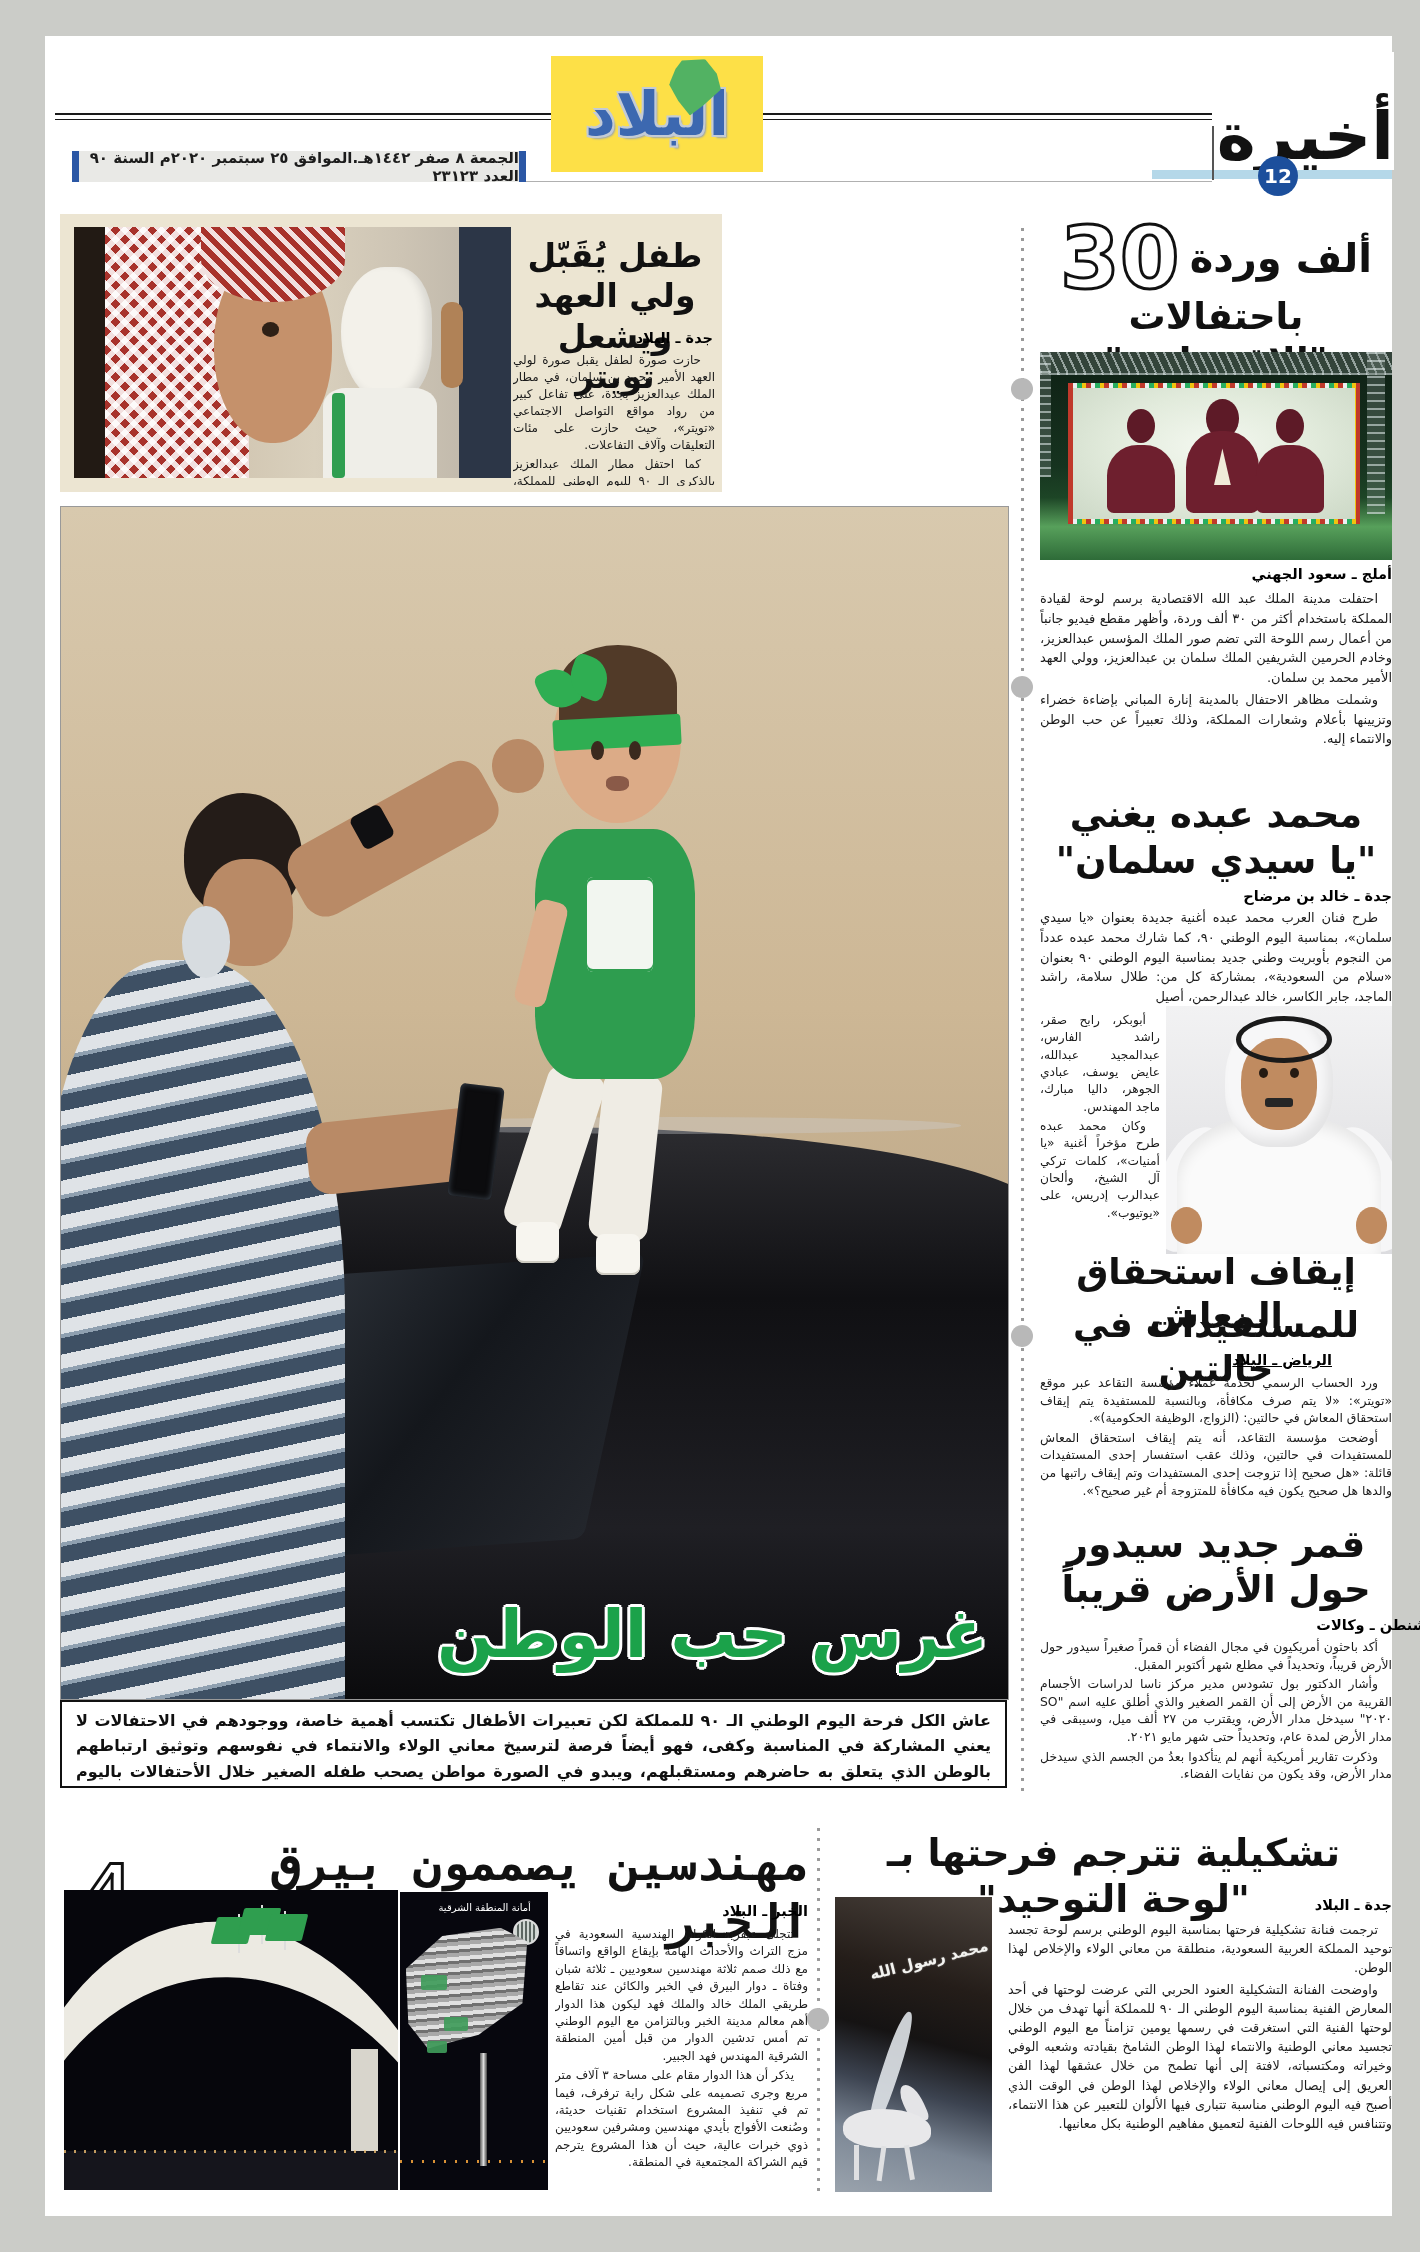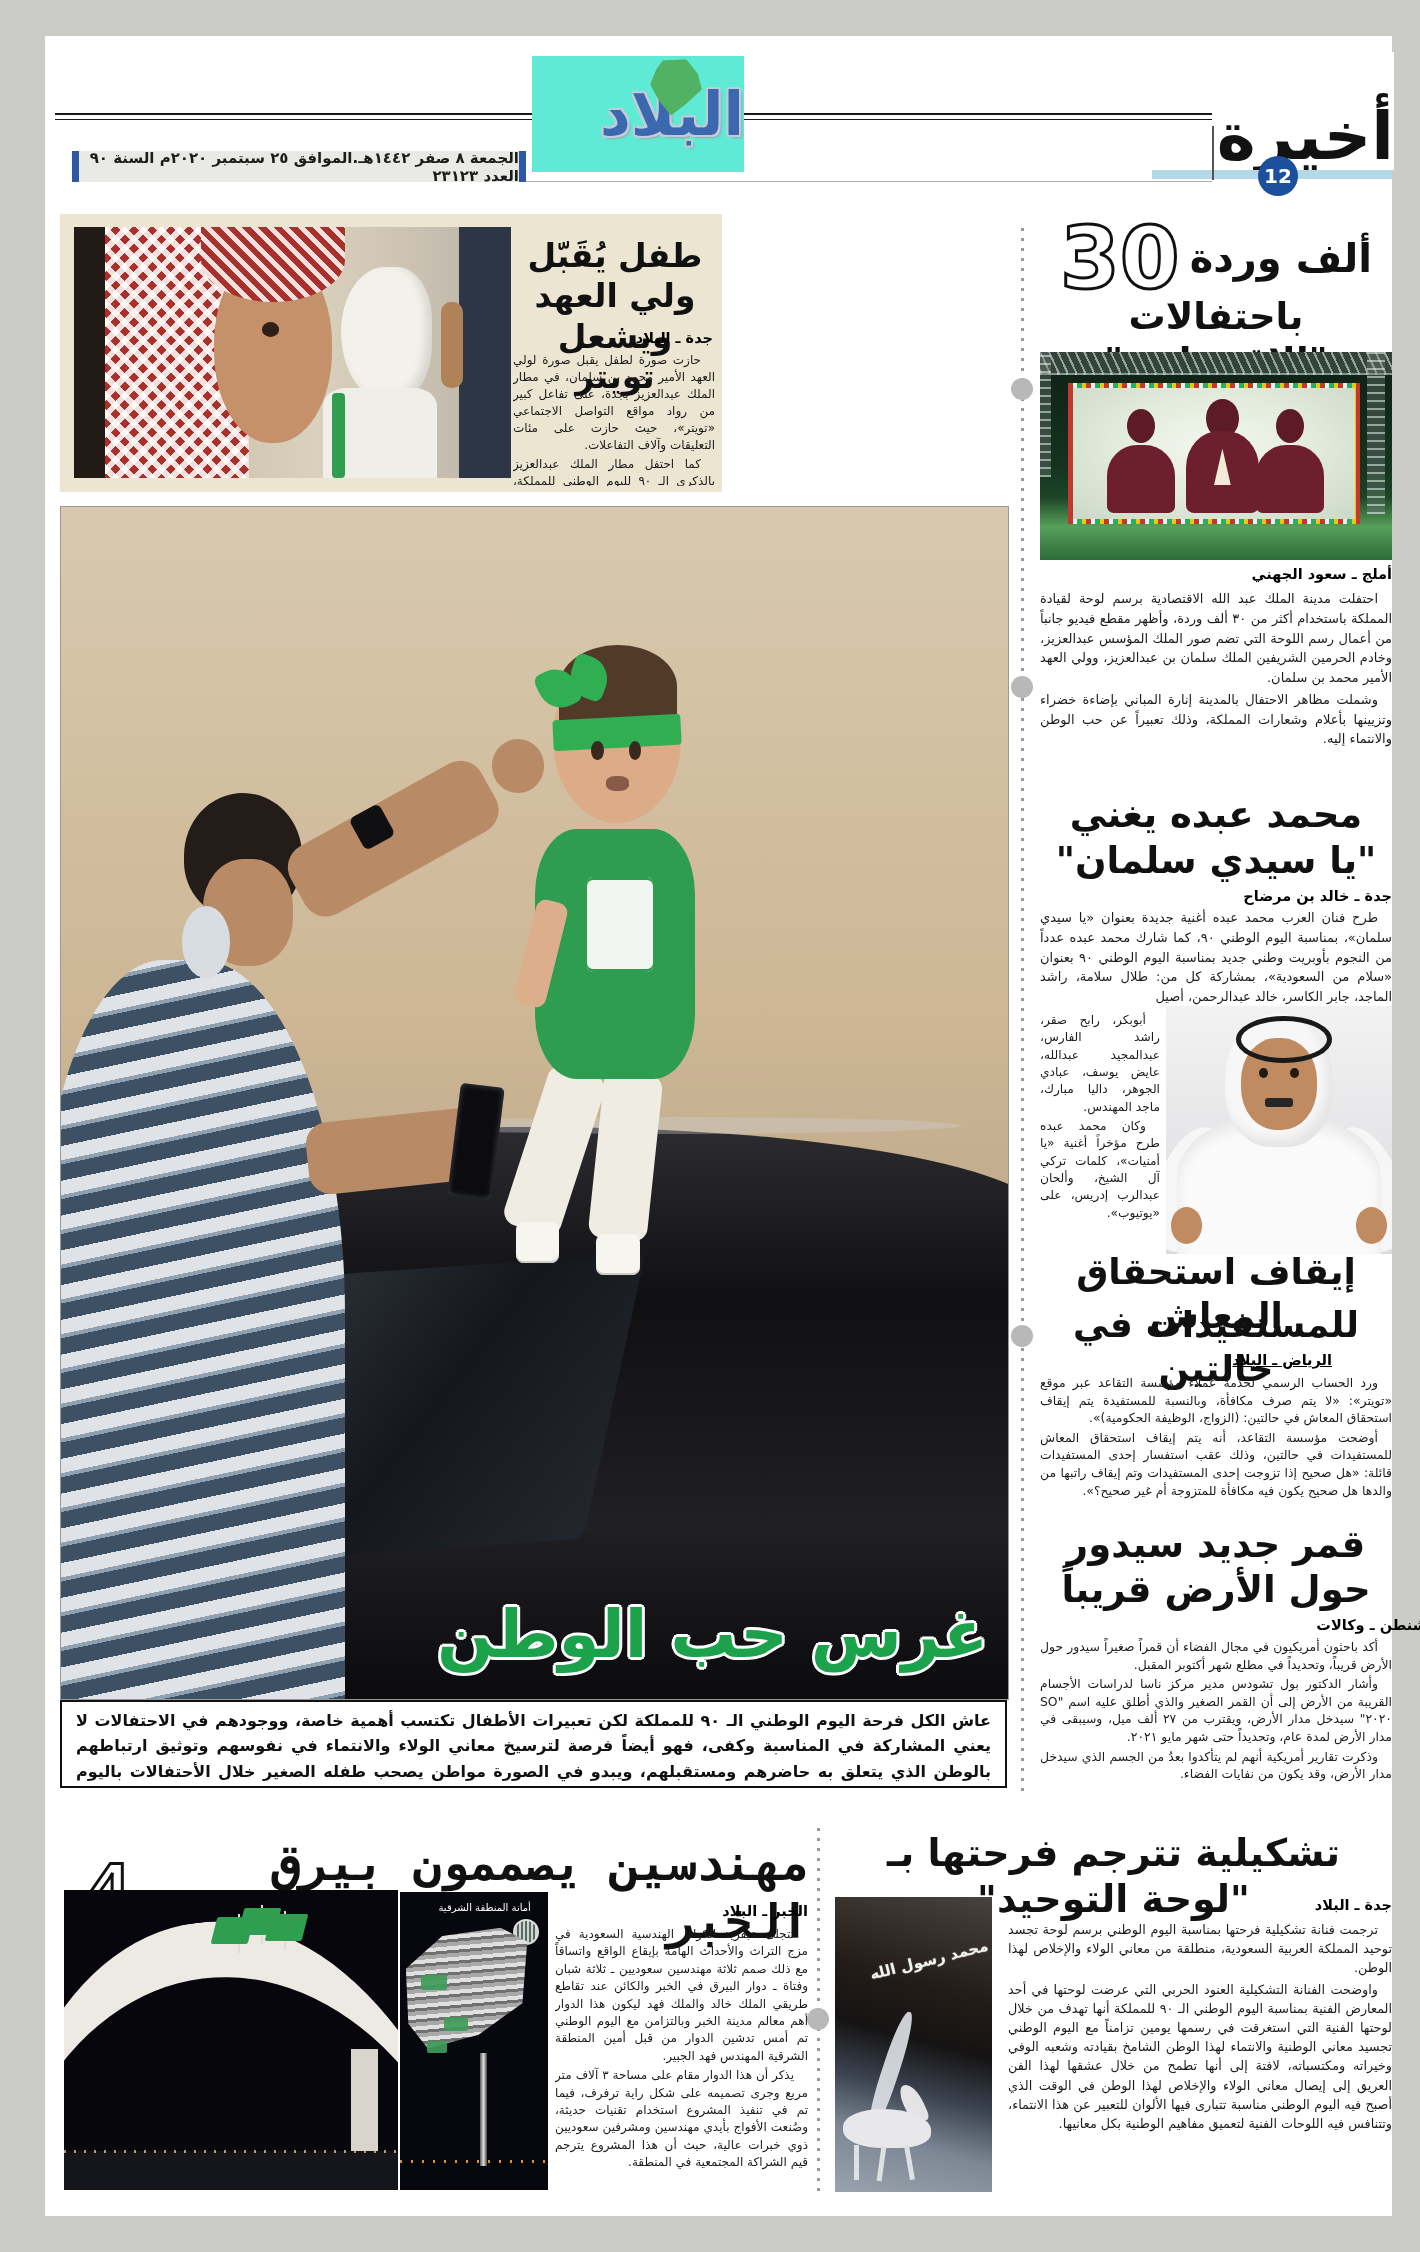--- a/index.html
+++ b/index.html
@@ -7,21 +7,21 @@
     width:1420px;height:2252px;position:relative;
     background:#cbccc8;
     font-family:"DejaVu Sans","Liberation Sans",sans-serif;
     overflow:hidden;
   }
   .abs{position:absolute;}
   .page{left:45px;top:36px;width:1347px;height:2180px;background:#ffffff;}
   .rtl{direction:rtl;unicode-bidi:embed;}
   
   .rule{background:#1a1a1a;}
-  .logo-box{left:532px;top:56px;width:212px;height:116px;background:#5eead4;z-index:3;display:flex;align-items:center;justify-content:flex-end;}
+  .logo-box{left:551px;top:56px;width:212px;height:116px;background:#fde047;z-index:3;display:flex;align-items:center;justify-content:center;}
   .logo-text{
     font-size:60px;font-weight:bold;color:#3c68b0;letter-spacing:-2px;
     text-shadow:2px 2px 0 #c3cbd6,-2px 2px 0 #c3cbd6,2px -2px 0 #c3cbd6,-2px -2px 0 #c3cbd6,3px 3px 2px #9aa4b2;
   }
   .map-blob{
     left:118px;top:2px;width:52px;height:58px;background:#52b263;z-index:4;
     clip-path:polygon(18% 8%,62% 0,88% 22%,100% 48%,72% 78%,48% 100%,22% 78%,0 52%,8% 24%);
     transform:rotate(8deg);
   }
   .akhira-box{left:1218px;top:52px;width:176px;height:118px;background:#fff;z-index:3;display:flex;align-items:flex-end;justify-content:flex-end;}

